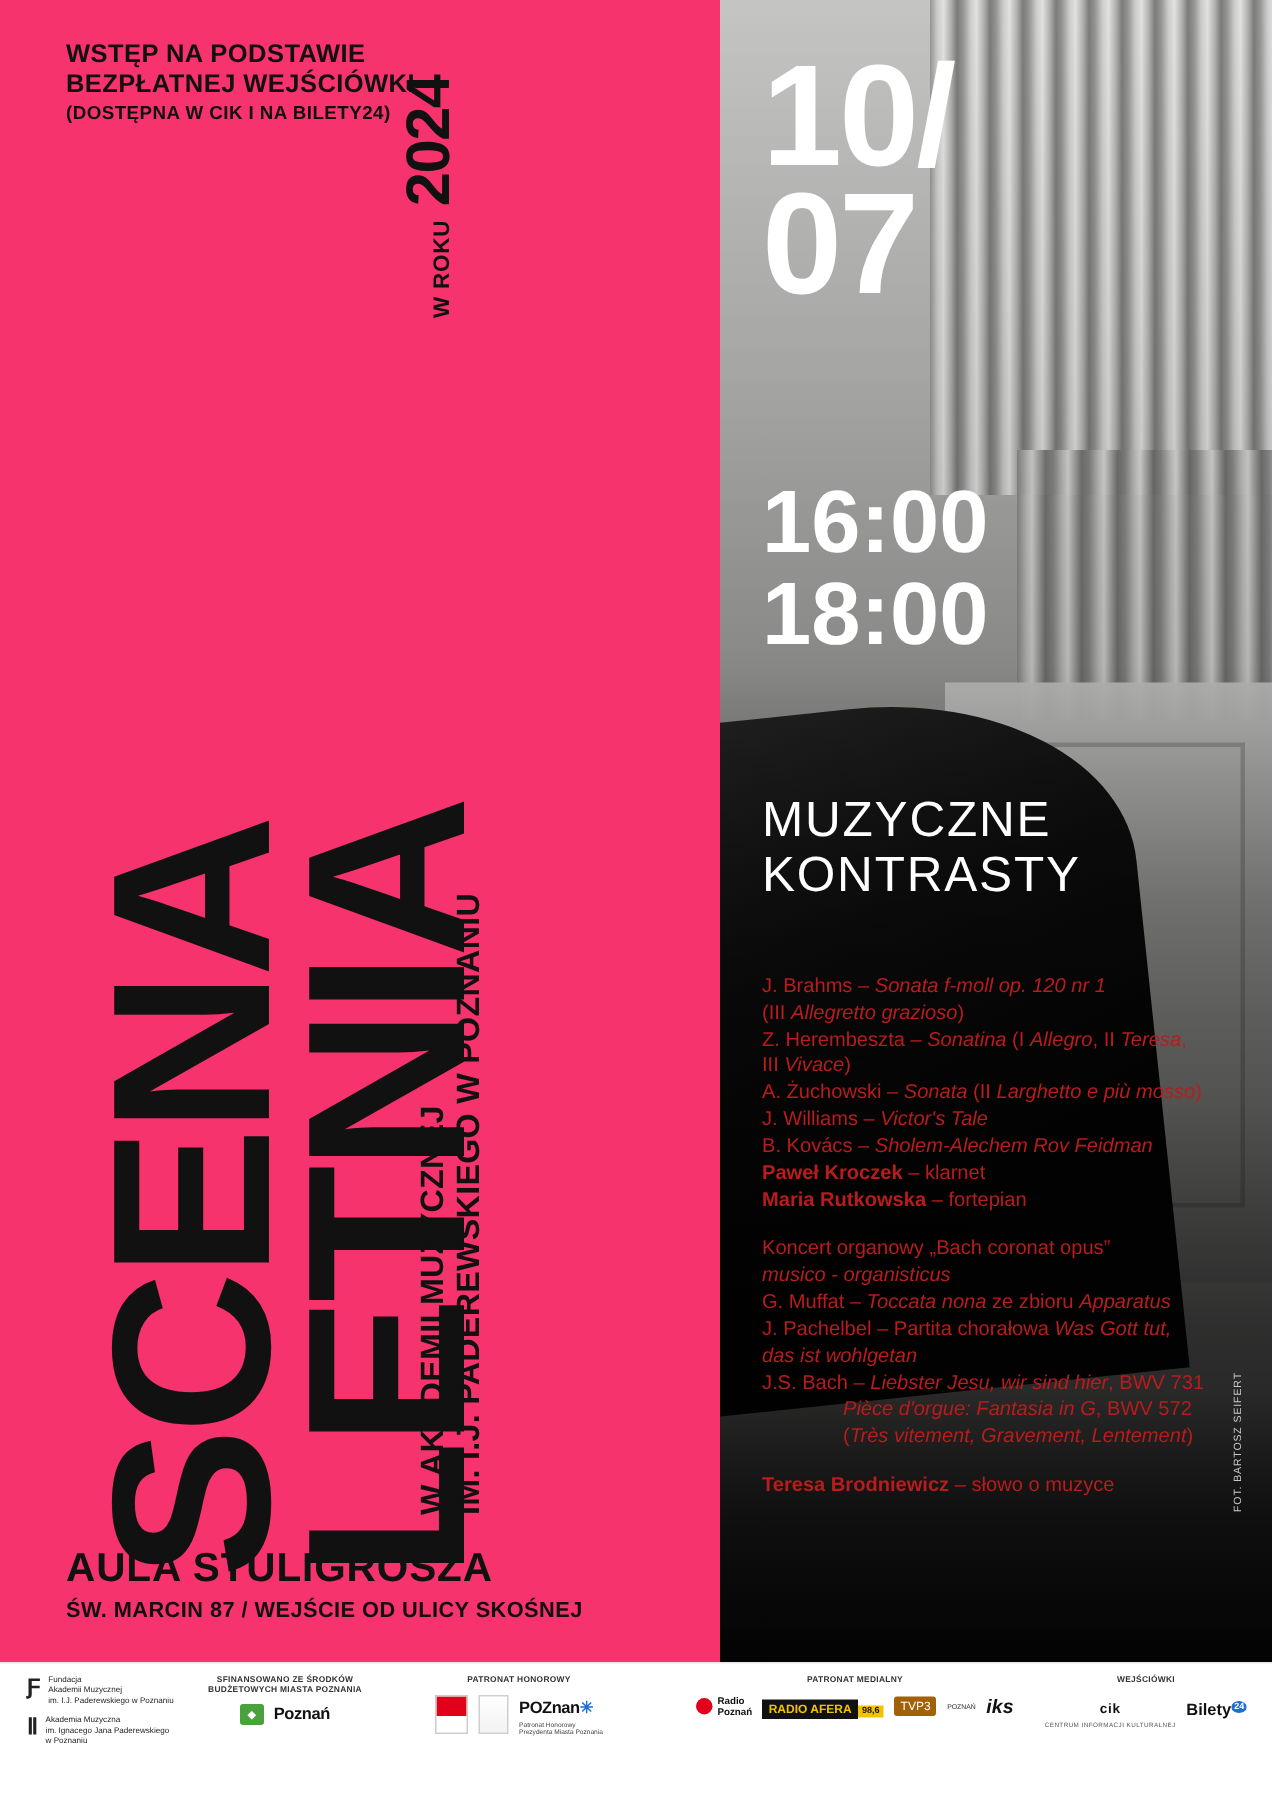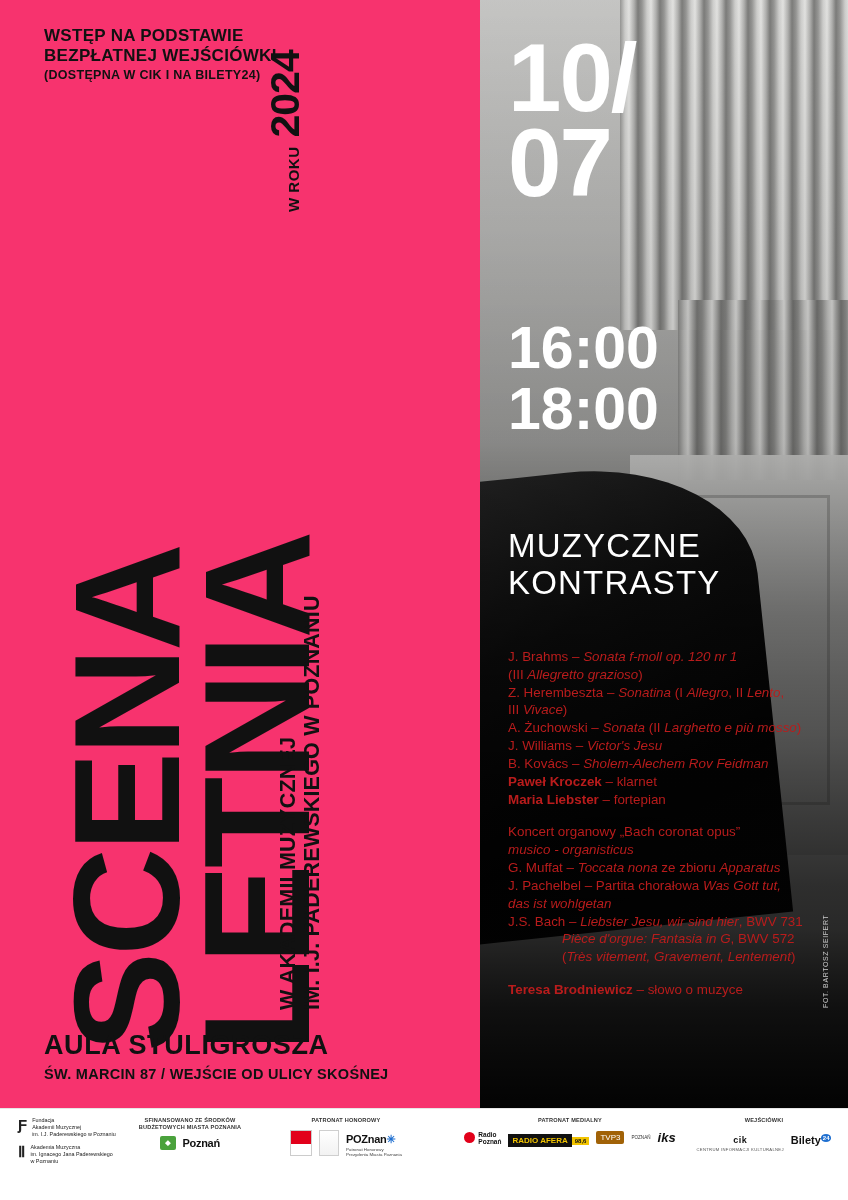--- a/index.html
+++ b/index.html
@@ -377,27 +377,27 @@
 
   <div class="concert-title">
     <div>MUZYCZNE</div>
     <div>KONTRASTY</div>
   </div>
 
   <div class="program">
     <div>
         <p>J. Brahms – <i>Sonata f-moll op. 120 nr 1</i></p>
         <p>(III <i>Allegretto grazioso</i>)</p>
-        <p>Z. Herembeszta – <i>Sonatina</i> (I <i>Allegro</i>, II <i>Lento</i>,</p>
+        <p>Z. Herembeszta – <i>Sonatina</i> (I <i>Allegro</i>, II <i>Teresa</i>,</p>
         <p>III <i>Vivace</i>)</p>
         <p>A. Żuchowski – <i>Sonata</i> (II <i>Larghetto e più mosso</i>)</p>
-        <p>J. Williams – <i>Victor's Jesu</i></p>
+        <p>J. Williams – <i>Victor's Tale</i></p>
         <p>B. Kovács – <i>Sholem-Alechem Rov Feidman</i></p>
         <p><b>Paweł Kroczek</b> – klarnet</p>
-        <p><b>Maria Liebster</b> – fortepian</p>
+        <p><b>Maria Rutkowska</b> – fortepian</p>
       </div>
     <div class="gap"></div>
     <div>
         <p>Koncert organowy „Bach coronat opus”</p>
         <p><i>musico - organisticus</i></p>
         <p>G. Muffat – <i>Toccata nona</i> ze zbioru <i>Apparatus</i></p>
         <p>J. Pachelbel – Partita chorałowa <i>Was Gott tut,</i></p>
         <p><i>das ist wohlgetan</i></p>
         <p>J.S. Bach – <i>Liebster Jesu, wir sind hier</i>, BWV 731</p>
       </div>

